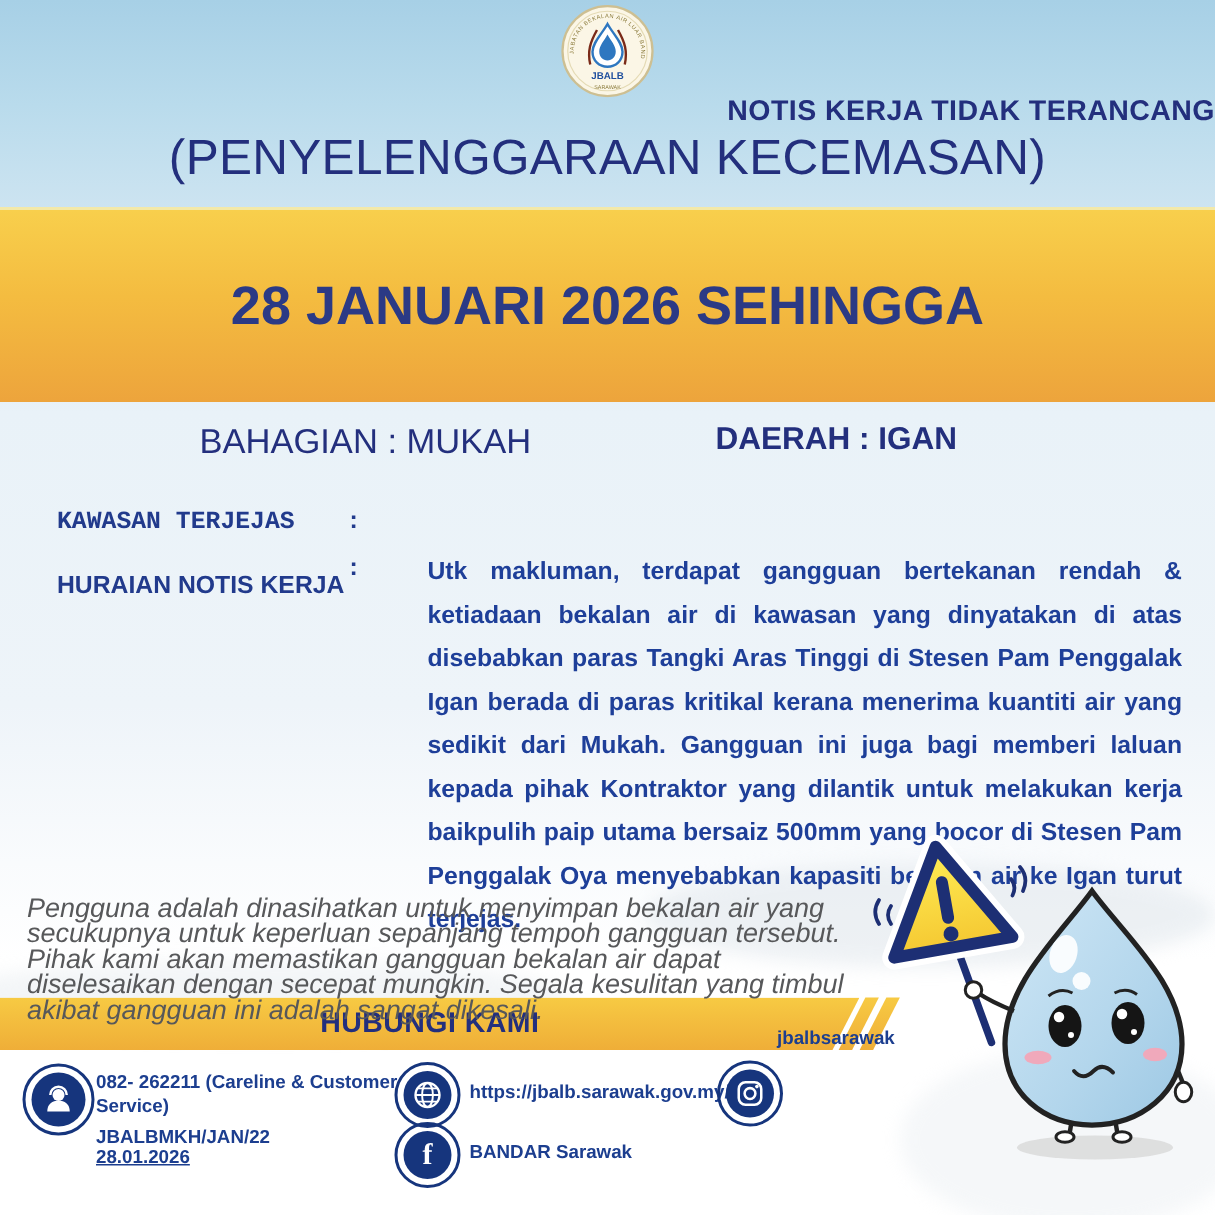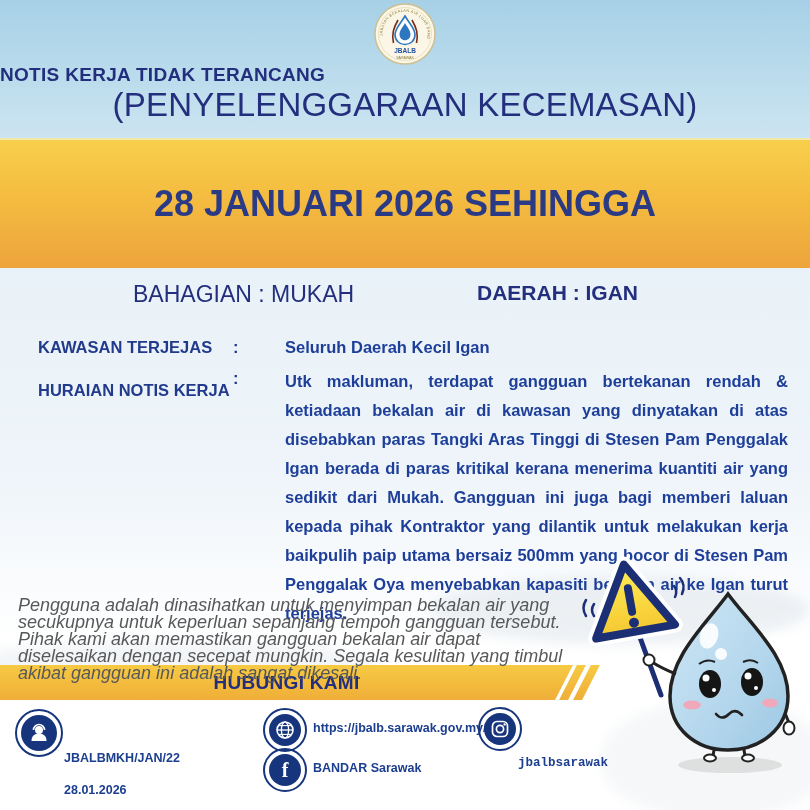--- a/index.html
+++ b/index.html
@@ -10,21 +10,21 @@
                #e9f2f8 275px,#eef4f9 470px,#f9fbfd 575px,#ffffff 640px,#ffffff 810px);
   }
   .navy{color:#232f7d;}
   
   .splash{position:absolute;border-radius:50%;filter:blur(6px);opacity:.5;background:#dde4ea;}
   .sp1{left:430px;top:575px;width:380px;height:70px;}
   .sp2{left:-40px;top:640px;width:420px;height:50px;opacity:.35;}
   .sp3{left:600px;top:700px;width:230px;height:120px;opacity:.35;background:#e3e9ee;}
   
   .logo{position:absolute;left:374px;top:3px;width:62px;height:62px;}
-  .subtitle{position:absolute;left:0;top:64px;width:810px;text-align:left;
+  .subtitle{position:absolute;left:0;top:64px;width:810px;text-align:right;
     font-size:19px;font-weight:bold;letter-spacing:.3px;}
   .title{position:absolute;left:0;top:86px;width:810px;text-align:center;
     font-size:33px;font-weight:normal;letter-spacing:.2px;}
   
   .date-banner{position:absolute;left:0;top:138px;width:810px;height:128px;
     background:linear-gradient(180deg,#f8cf4c 0%,#f4bc40 45%,#eda43c 100%);
     display:flex;flex-direction:column;justify-content:center;align-items:center;
     border-top:2px solid #f3e9a9;}
   .date-banner .dline{font-size:36px;font-weight:bold;color:#2b3a85;line-height:50px;}
   
@@ -82,23 +82,22 @@
   <div class="subtitle navy">NOTIS KERJA TIDAK TERANCANG</div>
   <div class="title navy">(PENYELENGGARAAN KECEMASAN)</div>
 
   <div class="date-banner">
     <div class="dline">28 JANUARI 2026 SEHINGGA</div>
   </div>
 
   <div class="region-bahagian navy">BAHAGIAN : MUKAH</div>
   <div class="region-daerah navy">DAERAH : IGAN</div>
 
-  <div class="lbl" style="top:338px;">KAWASAN TERJEJAS</div>
+  <div class="lbl" style="top:338px;font-family:Liberation Mono, monospace;">KAWASAN TERJEJAS</div>
   <div class="colon" style="top:338px;">:</div>
-  <div class="val" style="top:338px;">Seluruh Daerah Kecil Igan</div>
 
   <div class="lbl" style="top:369px;margin-top:12px;">HURAIAN NOTIS KERJA</div>
   <div class="colon" style="top:369px;">:</div>
   <div class="val para" style="top:367px;">Utk makluman, terdapat gangguan bertekanan rendah &amp; ketiadaan bekalan air di kawasan yang dinyatakan di atas disebabkan paras Tangki Aras Tinggi di Stesen Pam Penggalak Igan berada di paras kritikal kerana menerima kuantiti air yang sedikit dari Mukah. Gangguan ini juga bagi memberi laluan kepada pihak Kontraktor yang dilantik untuk melakukan kerja baikpulih paip utama bersaiz 500mm yang bocor di Stesen Pam Penggalak Oya menyebabkan kapasiti bekalan air ke Igan turut terjejas.</div>
 
   <div class="advisory">Pengguna adalah dinasihatkan untuk menyimpan bekalan air yang secukupnya untuk keperluan sepanjang tempoh gangguan tersebut. Pihak kami akan memastikan gangguan bekalan air dapat diselesaikan dengan secepat mungkin. Segala kesulitan yang timbul akibat gangguan ini adalah sangat dikesali.</div>
 
   <div class="contact-banner">
     <span>HUBUNGI KAMI</span>
   </div>
@@ -107,22 +106,23 @@
 
   <div class="cicon" style="left:15px;top:709px;width:44px;height:44px;">
     <div class="inner" style="width:36px;height:36px;">
       <svg width="22" height="22" viewBox="0 0 22 22">
         <circle cx="11" cy="8" r="4" fill="#ffffff"></circle>
         <path d="M3.5,19 C3.5,13.8 7,11.6 11,11.6 C15,11.6 18.5,13.8 18.5,19 Z" fill="#ffffff"></path>
         <path d="M5.5,8 a5.5,5.5 0 0 1 11,0" fill="none" stroke="#ffffff" stroke-width="1.6"></path>
       </svg>
     </div>
   </div>
+  <div class="ctext" style="left:64px;top:713px;width:208px;line-height:16px;">082- 262211 (Careline &amp; Customer Service)</div>
   <div class="ctext" style="left:64px;top:751px;text-align:right;">JBALBMKH/JAN/22</div>
-  <div class="ctext" style="left:64px;top:783px;">28.01.2026</div>
+  <div class="ctext" style="left:64px;top:764px;text-decoration:underline;">28.01.2026</div>
 
   <div class="cicon" style="left:263px;top:708px;width:40px;height:40px;">
     <div class="inner" style="width:32px;height:32px;">
       <svg width="22" height="22" viewBox="0 0 22 22">
         <circle cx="11" cy="11" r="8" fill="none" stroke="#ffffff" stroke-width="1.6"></circle>
         <ellipse cx="11" cy="11" rx="3.6" ry="8" fill="none" stroke="#ffffff" stroke-width="1.3"></ellipse>
         <line x1="3" y1="11" x2="19" y2="11" stroke="#ffffff" stroke-width="1.3"></line>
         <line x1="4.2" y1="6.6" x2="17.8" y2="6.6" stroke="#ffffff" stroke-width="1.1"></line>
         <line x1="4.2" y1="15.4" x2="17.8" y2="15.4" stroke="#ffffff" stroke-width="1.1"></line>
       </svg>
@@ -139,21 +139,21 @@
 
   <div class="cicon" style="left:478px;top:707px;width:40px;height:40px;">
     <div class="inner" style="width:32px;height:32px;">
       <svg width="20" height="20" viewBox="0 0 20 20">
         <rect x="2.5" y="2.5" width="15" height="15" rx="4.5" fill="none" stroke="#ffffff" stroke-width="1.7"></rect>
         <circle cx="10" cy="10" r="3.6" fill="none" stroke="#ffffff" stroke-width="1.7"></circle>
         <circle cx="14.6" cy="5.4" r="1.2" fill="#ffffff"></circle>
       </svg>
     </div>
   </div>
-  <div class="ctext" style="left:518px;top:756px;font-family:Liberation Mono, monospace;">jbalbsarawak</div>
+  <div class="ctext" style="left:518px;top:685px;">jbalbsarawak</div>
 
   <svg class="mascot" viewBox="0 0 228 258">
     <defs>
       <linearGradient id="dropG" x1="0" y1="0" x2="1" y2="1">
         <stop offset="0" stop-color="#cfe7f6"></stop>
         <stop offset="0.6" stop-color="#b3d6ec"></stop>
         <stop offset="1" stop-color="#9dc8e4"></stop>
       </linearGradient>
       <linearGradient id="triG" x1="0" y1="0" x2="0" y2="1">
         <stop offset="0" stop-color="#ffee55"></stop>

